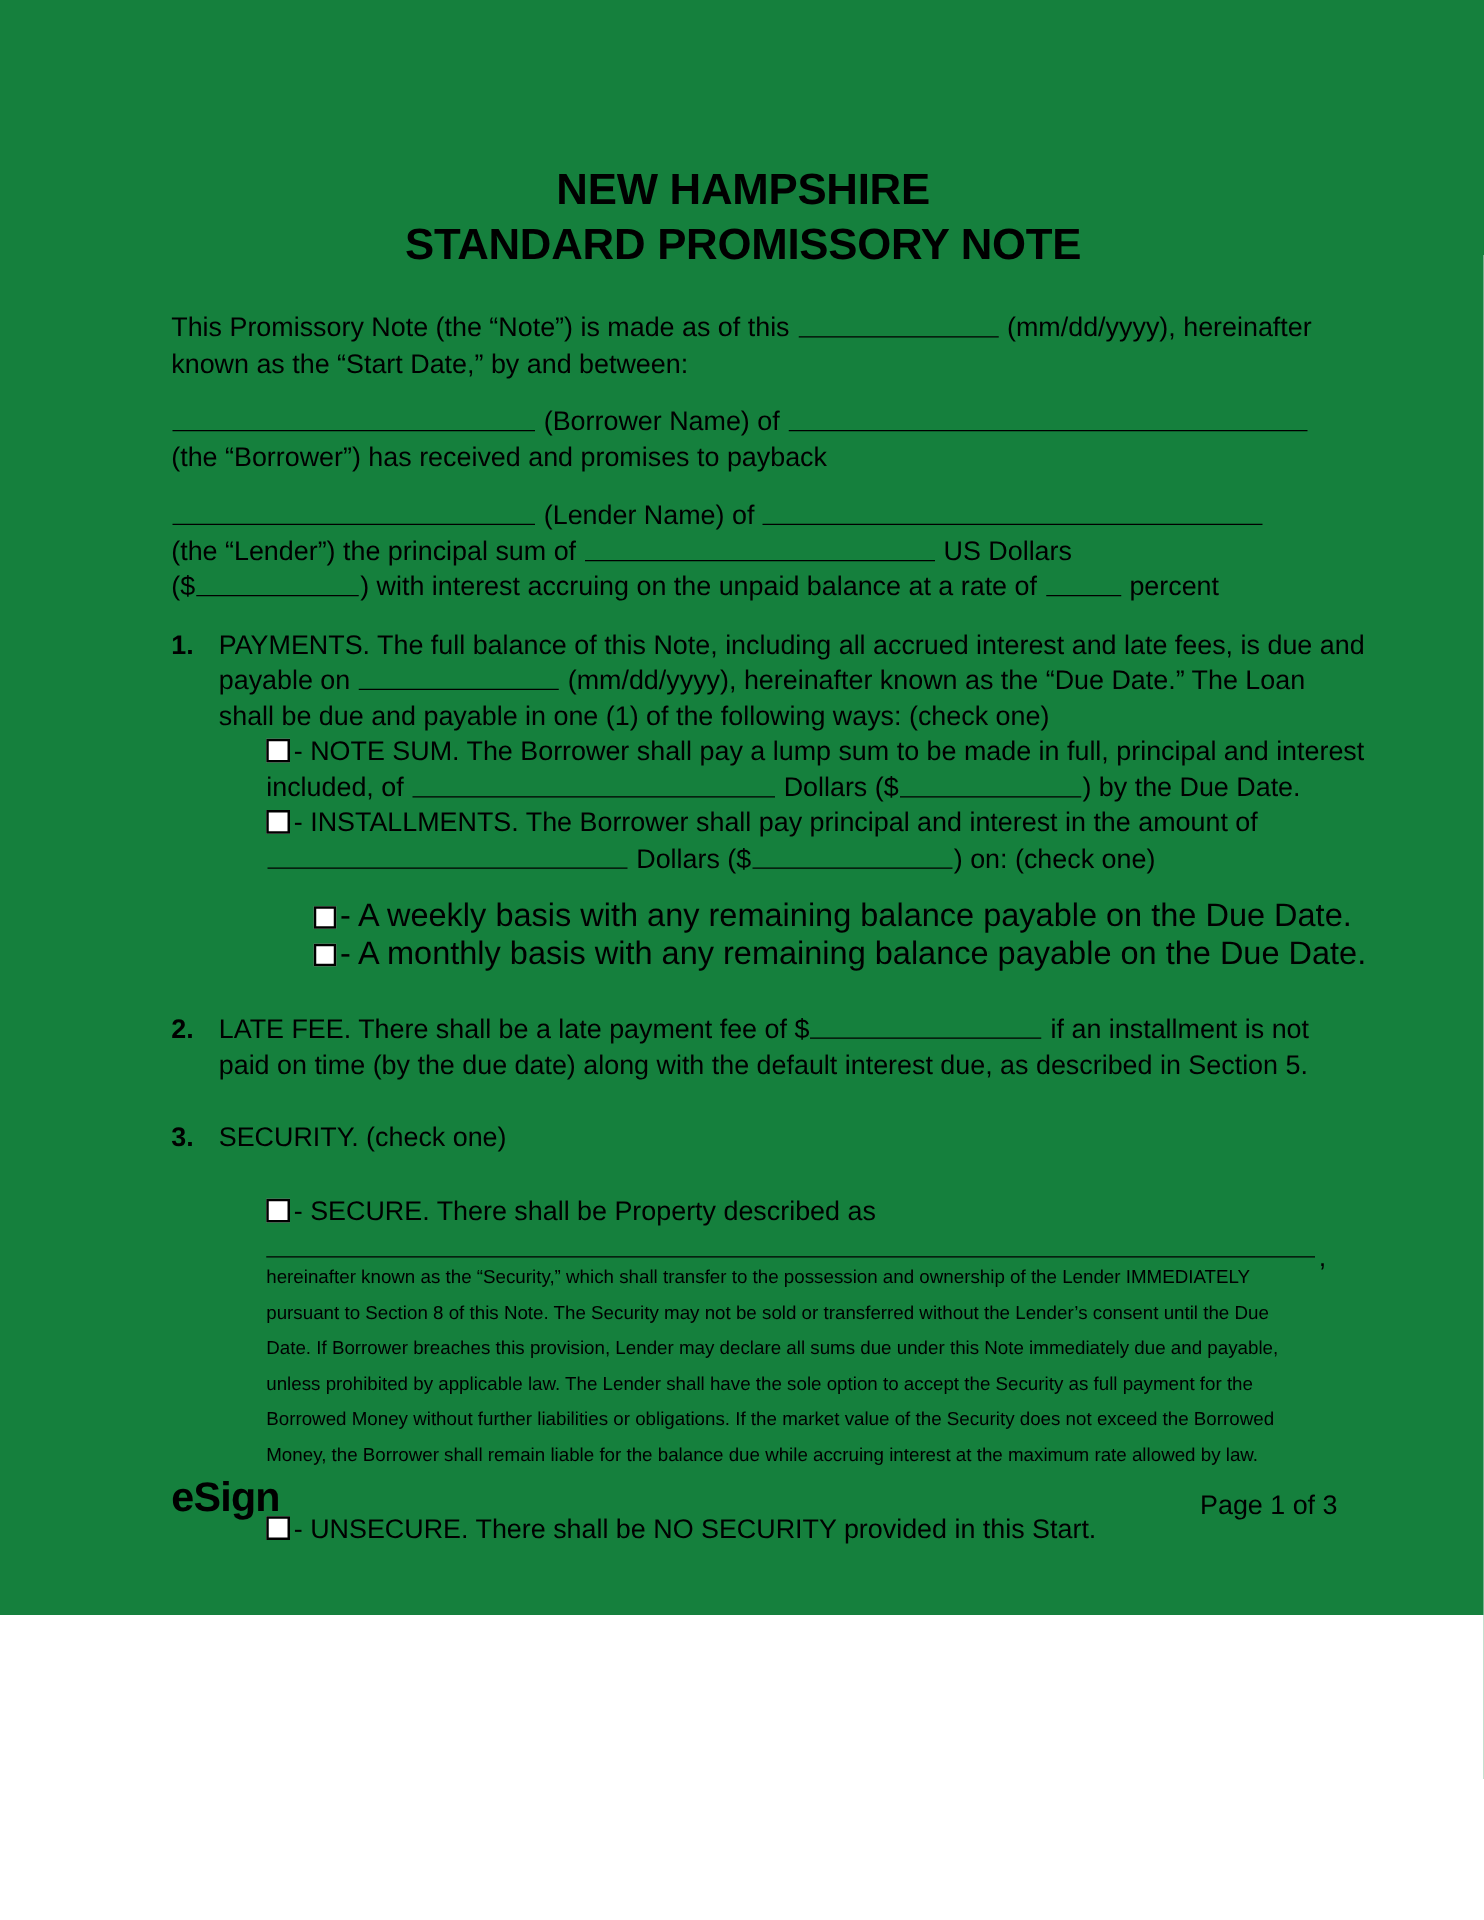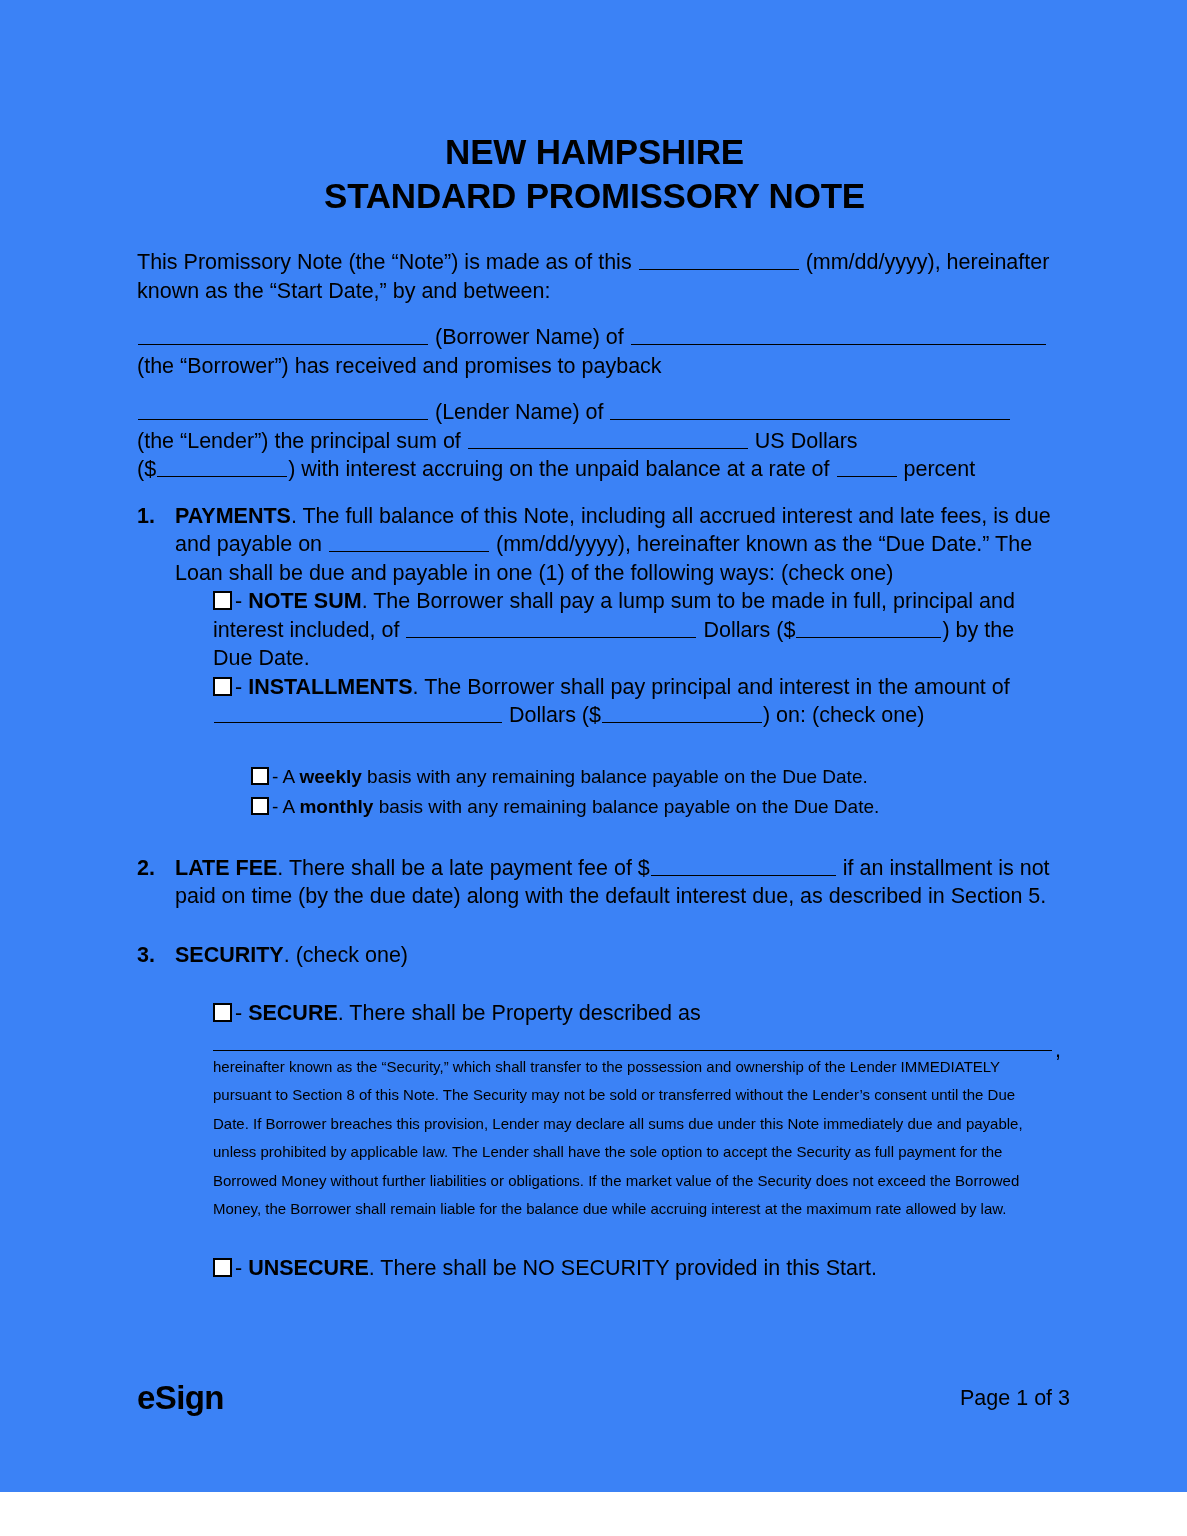--- a/index.html
+++ b/index.html
@@ -8,22 +8,22 @@
     padding: 0;
     background: #ffffff;
   }
   body {
     font-family: "Liberation Sans", sans-serif;
     color: #000000;
   }
   .page {
     position: relative;
     width: 1187px;
-    height: 1492px;
-    background: #3b82f6;
+    height: 1292px;
+    background: #15803d;
     margin: 0 auto;
     box-sizing: border-box;
     overflow: hidden;
   }
   .content {
     position: absolute;
     left: 137px;
     top: 130px;
     width: 915px;
   }
@@ -79,34 +79,34 @@
     font-size: 21.5px;
     line-height: 28.5px;
     font-weight: bold;
   }
   .section .body {
     flex: 1 1 auto;
     font-size: 21.5px;
     line-height: 28.5px;
   }
   .section .body p { margin: 0; }
-  .lead { font-weight: bold; }
+  .lead { font-weight: normal; }
 
   
   .opt {
     margin: 24px 0 0 0;
     padding-left: 38px;
     font-size: 21.5px;
     line-height: 28.5px;
   }
   .opt.first { margin-top: 26px; }
   .subopts {
-    margin: 32px 0 0 0;
+    margin: 16px 0 0 0;
     padding-left: 76px;
-    font-size: 19px;
+    font-size: 26px;
     line-height: 30px;
   }
   .subopts .sub-line { white-space: nowrap; }
 
   .cb {
     display: inline-block;
     width: 15px;
     height: 15px;
     border: 2.6px solid #000;
     background: #ffffff;
@@ -145,21 +145,21 @@
     margin: 0;
   }
 
   
   .footer {
     position: absolute;
     left: 137px;
     right: 117px;
     bottom: 75px;
     display: flex;
-    align-items: center;
+    align-items: flex-end;
     justify-content: space-between;
     gap: 24px;
   }
   .brand {
     font-size: 33px;
     font-weight: bold;
     letter-spacing: -0.6px;
   }
   .pagenum {
     font-size: 21.5px;

